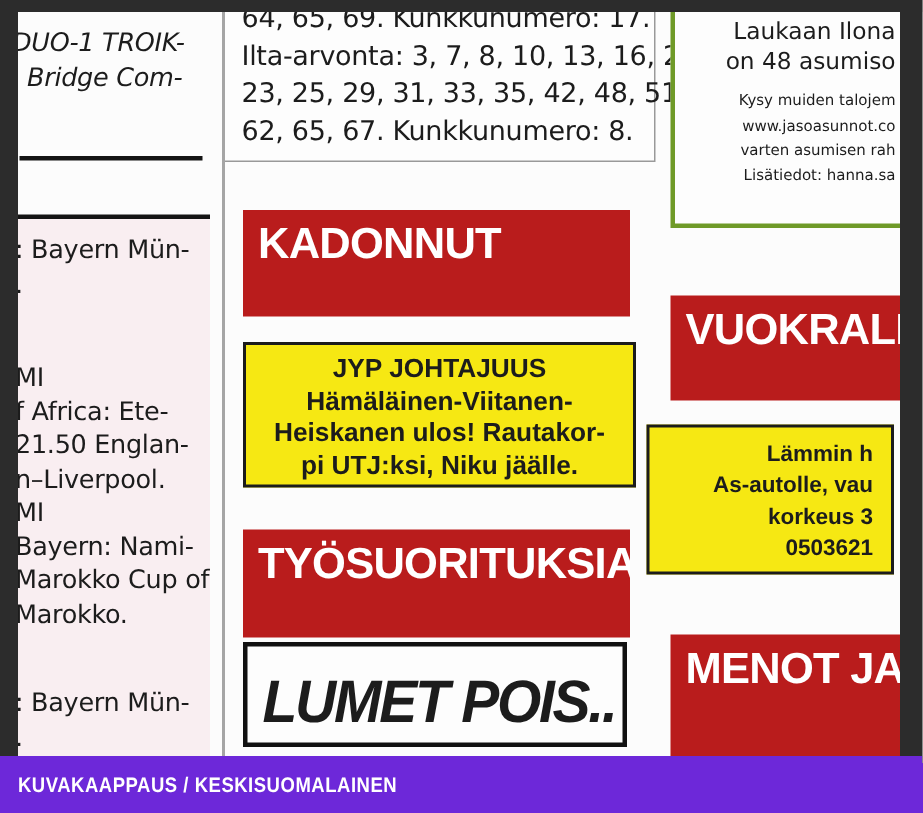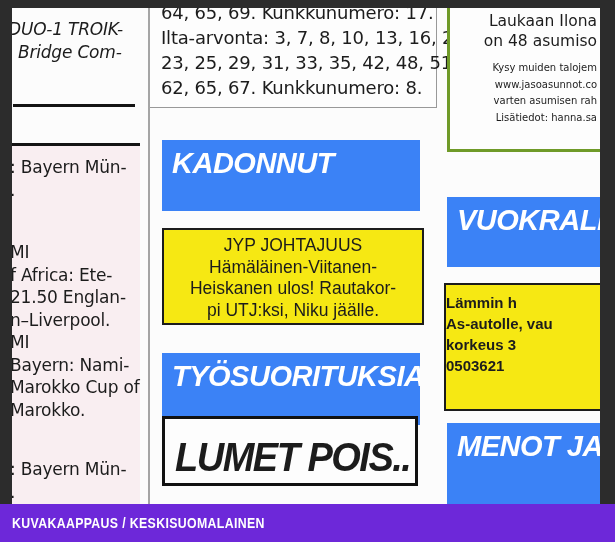--- a/index.html
+++ b/index.html
@@ -23,43 +23,43 @@
   .news-text .line{padding-left:4px;}
   .rule{background:#141414;height:2.5px;}
   .vdivider{background:#a5a5a5;width:1.5px;}
 
   .pinkbox{left:12px;top:146px;width:128px;height:358px;background:#f9eef1;}
 
   .lotterybox{left:149px;top:-6px;width:288px;height:114px;background:#fdfdfd;
               border:1.5px solid #999;box-sizing:border-box;}
   .lotterybox .news-text{padding:5px 0 0 7px;font-size:18px;line-height:25px;}
 
-  .gray-header{background:#3b82f6;overflow:hidden;font-style:italic;}
+  .gray-header{background:#b91c1c;overflow:hidden;}
   .gray-header .hdr{font-family:"Liberation Sans",sans-serif;font-weight:bold;
     font-size:29px;letter-spacing:-.5px;color:#fff;padding:7px 0 0 10px;white-space:nowrap;}
 
   .yellowbox{background:#f6e813;border:2px solid #1c1c1c;box-sizing:border-box;}
   .jyp{left:162px;top:228px;width:262px;height:97px;text-align:center;}
-  .jyp .line{font-family:"Liberation Sans",sans-serif;font-weight:normal;
+  .jyp .line{font-family:"Liberation Sans",sans-serif;font-weight:bold;
              font-size:17.5px;line-height:21.5px;}
   .jyp .lines{padding-top:5px;}
 
-  .rentad{left:444px;top:283px;width:165px;height:128px;text-align:left;}
+  .rentad{left:431px;top:283px;width:165px;height:100px;text-align:right;}
   .rentad .line{font-family:"Liberation Sans",sans-serif;font-weight:bold;
                 font-size:15px;line-height:21px;padding-right:12px;white-space:nowrap;}
   .rentad .lines{padding-top:7px;}
 
   .greenbox{left:447px;top:-8px;width:165px;height:160px;background:#fdfdfd;
             border:3px solid #6f9a28;box-sizing:border-box;text-align:right;}
   .greenbox .headline .line{font-size:15.5px;line-height:19.5px;padding-right:12px;white-space:nowrap;}
   .greenbox .headline{padding-top:17px;}
   .greenbox .body{padding-top:9px;}
   .greenbox .body .line{font-size:10px;line-height:16.5px;padding-right:12px;white-space:nowrap;}
 
-  .lumet{left:162px;top:416px;width:256px;height:70px;background:#fdfdfd;
+  .lumet{left:162px;top:428px;width:256px;height:70px;background:#fdfdfd;
          border:3.5px solid #111;box-sizing:border-box;overflow:hidden;}
   .lumet .big{font-family:"Liberation Sans",sans-serif;font-weight:bold;font-style:italic;
       font-size:38px;letter-spacing:-1.5px;margin:16px 0 0 10px;white-space:nowrap;
       transform:scaleY(1.05);transform-origin:left top;}
 
   .topleft{left:4px;top:18px;width:150px;font-style:italic;}
   .topleft .line:nth-child(2){padding-left:14px;}
 </style>
 </head>
 <body>

